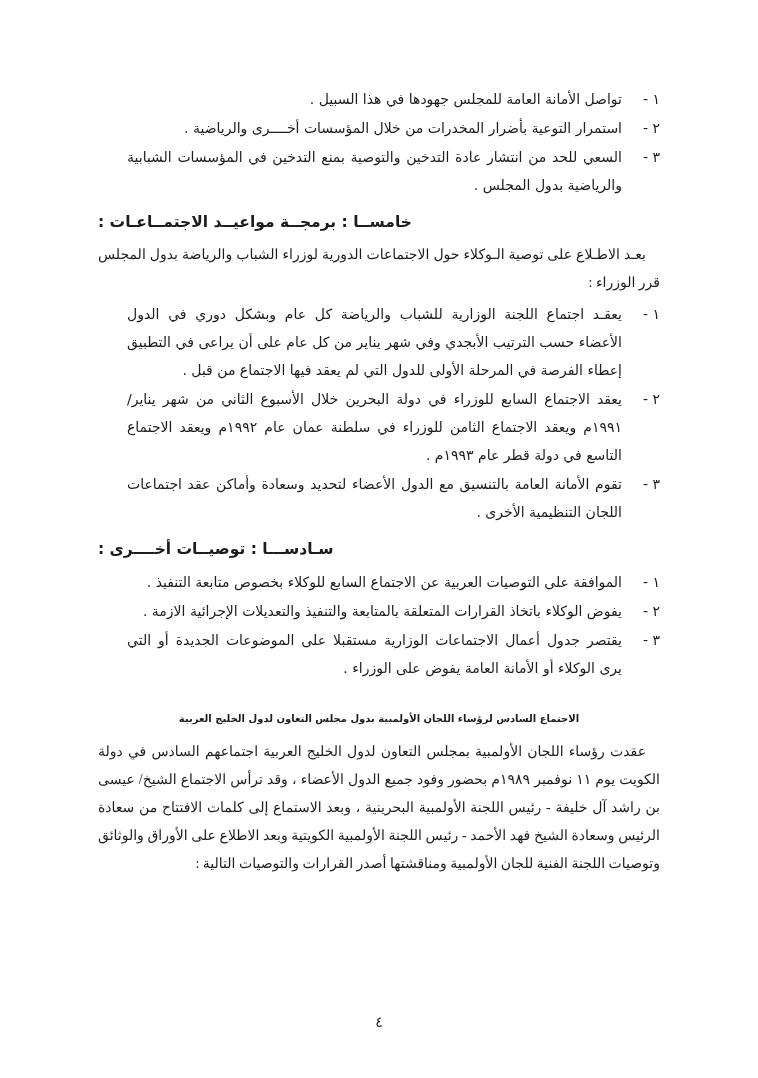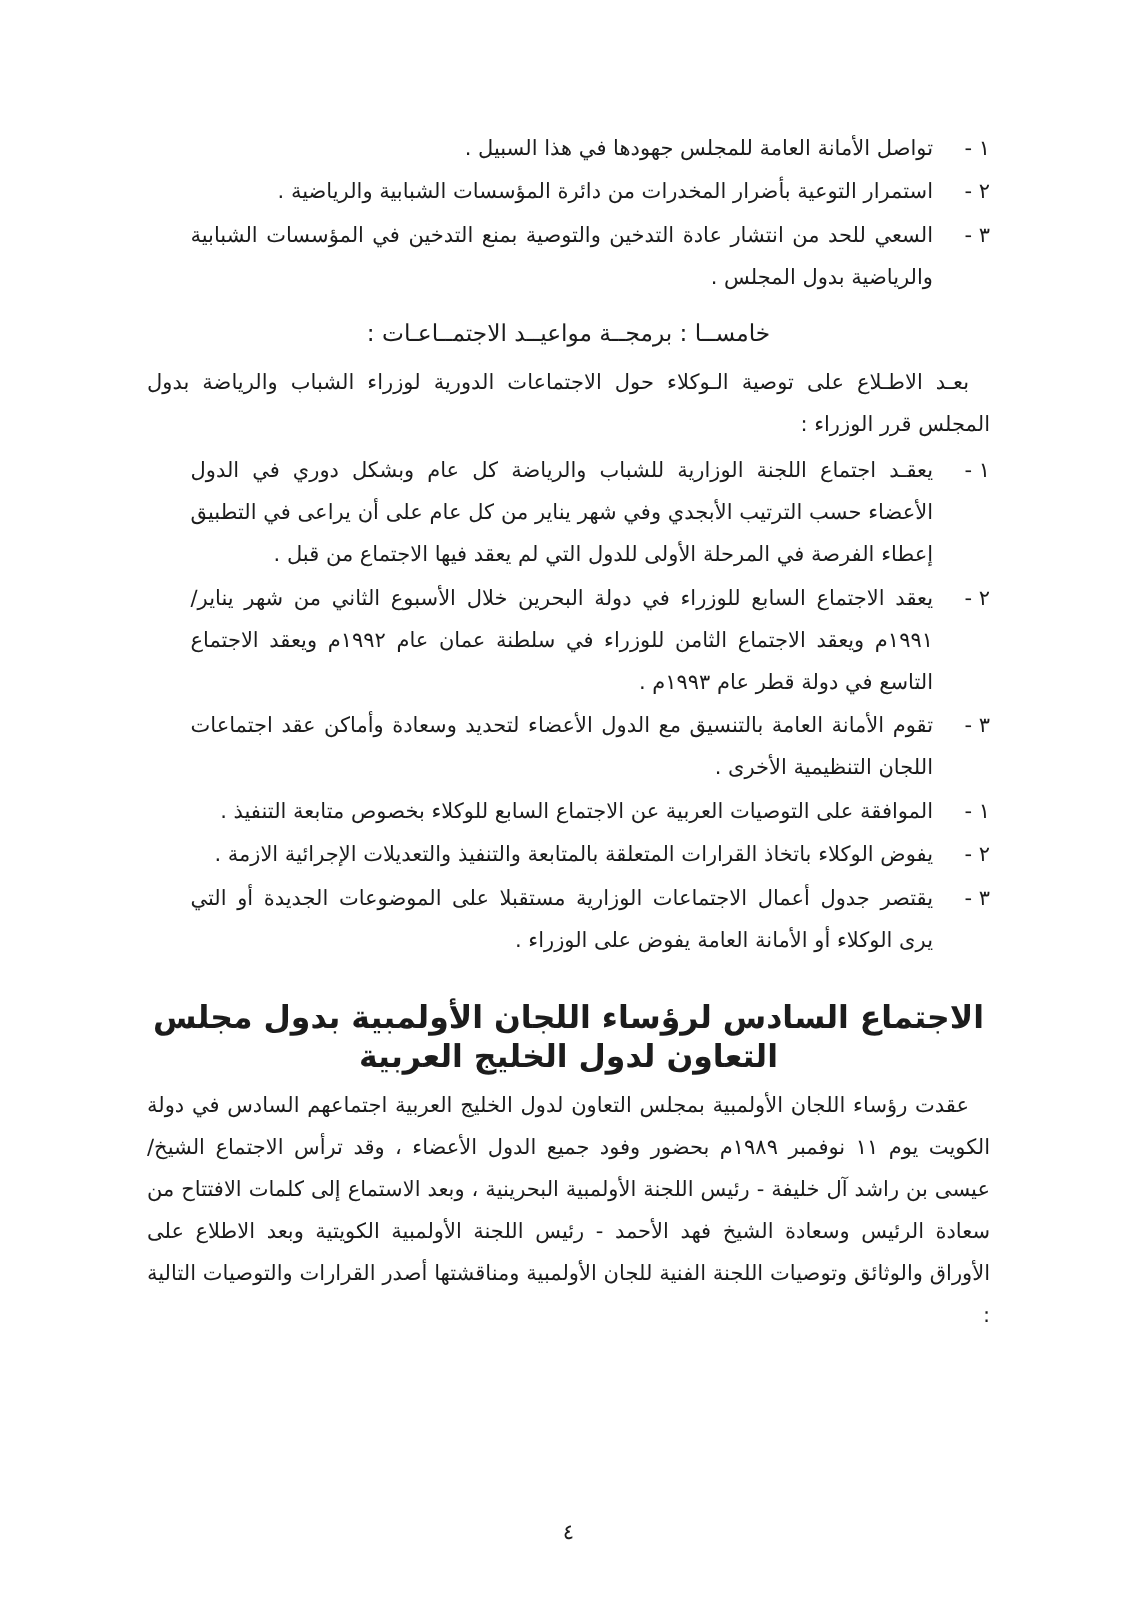--- a/index.html
+++ b/index.html
@@ -40,33 +40,34 @@
     flex: 0 0 38px;
     white-space: nowrap;
   }
   ol.num-list .txt {
     flex: 1 1 auto;
     text-align: justify;
     margin-left: 29px;
   }
   h2.sec-heading {
     font-size: 15.5px;
-    font-weight: normal;
+    font-weight: bold;
     margin: 9px 0 5px 0;
-    text-align: center;
+    text-align: left;
     line-height: 28px;
   }
   p.para {
     margin: 1px 0 3px 0;
+    font-family: Liberation Serif, serif;
   }
   p.indent {
     text-indent: 14px;
   }
   h3.center-heading {
-    font-size: 21px;
+    font-size: 10px;
     font-weight: bold;
     text-align: center;
     margin: 24px 0 6px 0;
     line-height: 26px;
   }
   .page-number {
     position: absolute;
     top: 1014px;
     left: 0;
     width: 100%;
@@ -81,21 +82,21 @@
 <div class="page">
   <div class="content">
 
     <ol class="num-list">
       <li>
         <span class="num">١ -</span>
         <span class="txt">تواصل الأمانة العامة للمجلس جهودها في هذا السبيل .</span>
       </li>
       <li>
         <span class="num">٢ -</span>
-        <span class="txt">استمرار التوعية بأضرار المخدرات من دائرة المؤسسات الشبابية والرياضية .</span>
+        <span class="txt">استمرار التوعية بأضرار المخدرات من خلال المؤسسات أخــــرى والرياضية .</span>
       </li>
       <li>
         <span class="num">٣ -</span>
         <span class="txt">السعي للحد من انتشار عادة التدخين والتوصية بمنع التدخين في المؤسسات الشبابية والرياضية بدول المجلس .</span>
       </li>
     </ol>
 
     <h2 class="sec-heading">خامســا : برمجــة مواعيــد الاجتمــاعـات :</h2>
     <p class="para indent">بعـد الاطـلاع على توصية الـوكلاء حول الاجتماعات الدورية لوزراء الشباب والرياضة بدول المجلس قرر الوزراء :</p>
 
@@ -107,20 +108,21 @@
       <li>
         <span class="num">٢ -</span>
         <span class="txt">يعقد الاجتماع السابع للوزراء في دولة البحرين خلال الأسبوع الثاني من شهر يناير/١٩٩١م ويعقد الاجتماع الثامن للوزراء في سلطنة عمان عام ١٩٩٢م ويعقد الاجتماع التاسع في دولة قطر عام ١٩٩٣م .</span>
       </li>
       <li>
         <span class="num">٣ -</span>
         <span class="txt">تقوم الأمانة العامة بالتنسيق مع الدول الأعضاء لتحديد وسعادة وأماكن عقد اجتماعات اللجان التنظيمية الأخرى .</span>
       </li>
     </ol>
 
+    <h2 class="sec-heading">سـادســـا : توصيــات أخــــرى :</h2>
 
     <ol class="num-list">
       <li>
         <span class="num">١ -</span>
         <span class="txt">الموافقة على التوصيات العربية عن الاجتماع السابع للوكلاء بخصوص متابعة التنفيذ .</span>
       </li>
       <li>
         <span class="num">٢ -</span>
         <span class="txt">يفوض الوكلاء باتخاذ القرارات المتعلقة بالمتابعة والتنفيذ والتعديلات الإجرائية الازمة .</span>
       </li>

